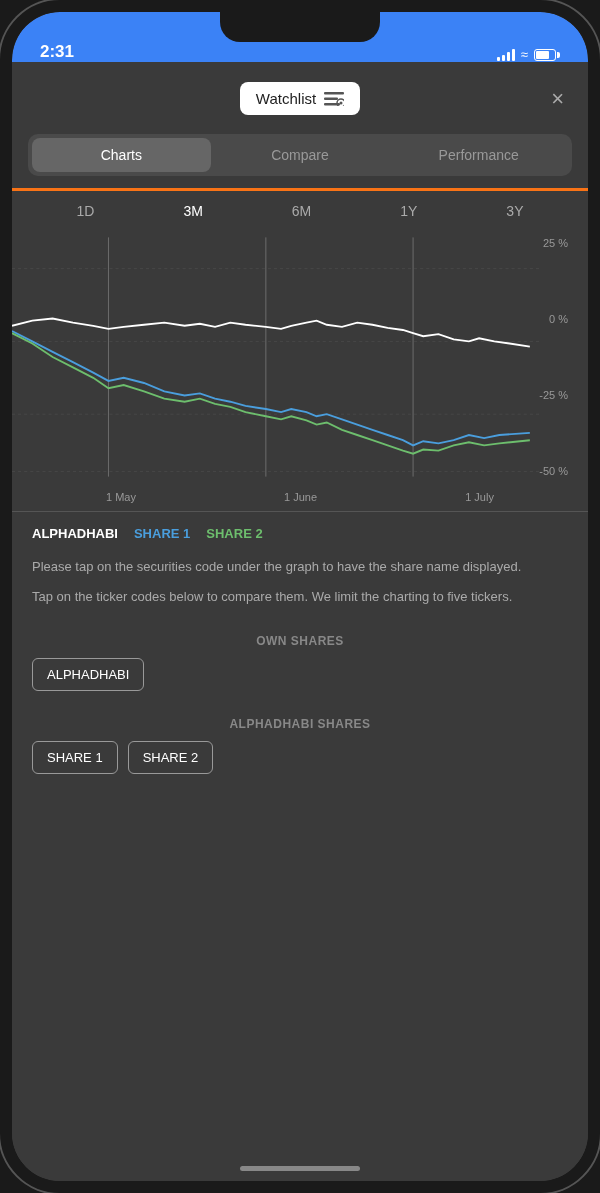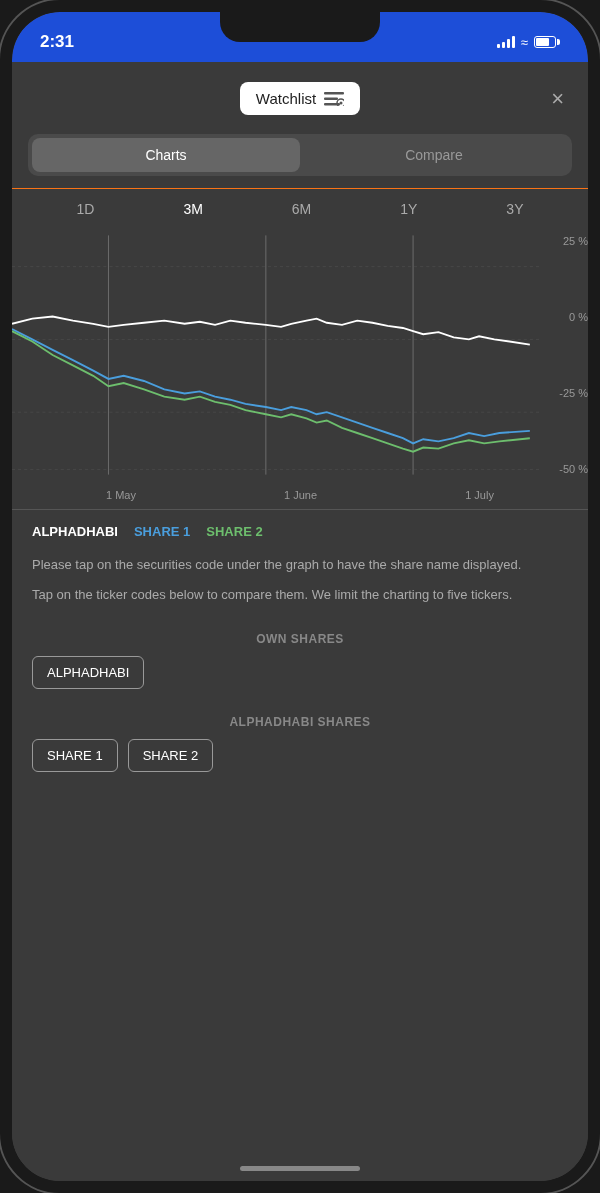--- a/index.html
+++ b/index.html
@@ -19,24 +19,24 @@
       background: #2a2a2a;
       border-radius: 60px;
       border: 12px solid #1a1a1a;
       position: relative;
       overflow: hidden;
       box-shadow: 0 0 0 2px #555, inset 0 0 0 2px #444;
     }
 
     
     .status-bar {
-      background: #1d4ed8;
+      background: #3b82f6;
       height: 50px;
       display: flex;
-      align-items: center;
+      align-items: flex-end;
       justify-content: space-between;
       padding: 10px 28px 0;
       border-radius: 48px 48px 0 0;
       gap: 17px;
     }
 
     .status-time {
       color: white;
       font-size: 17px;
       font-weight: 600;
@@ -129,21 +129,21 @@
       background: #666;
       color: white;
       font-weight: 500;
     }
 
     
     .time-range {
       display: flex;
       justify-content: space-around;
       padding: 8px 20px 4px;
-      border-top: 1px solid #f97316;
+      border-top: 3px solid #f97316;
     }
 
     .time-btn {
       color: #aaa;
       font-size: 14px;
       background: none;
       border: none;
       cursor: pointer;
       padding: 4px 8px;
     }
@@ -156,21 +156,21 @@
     
     .chart-container {
       position: relative;
       margin: 0 0 0 0;
       height: 260px;
       background: #3a3a3a;
     }
 
     .chart-y-labels {
       position: absolute;
-      right: 0;
+      right: 20px;
       top: 0;
       height: 100%;
       display: flex;
       flex-direction: column;
       justify-content: space-between;
       padding: 10px 0;
     }
 
     .y-label {
       font-size: 11px;
@@ -365,20 +365,21 @@
         </svg>
       </button>
       <button class="close-btn">
         <span>×</span>
       </button>
     </div>
 
     <div class="tabs">
       <div class="tab active">Charts</div>
       <div class="tab">Compare</div>
+      <div class="tab">Performance</div>
     </div>
 
     <div class="time-range">
       <button class="time-btn">1D</button>
       <button class="time-btn active">3M</button>
       <button class="time-btn">6M</button>
       <button class="time-btn">1Y</button>
       <button class="time-btn">3Y</button>
     </div>
 

